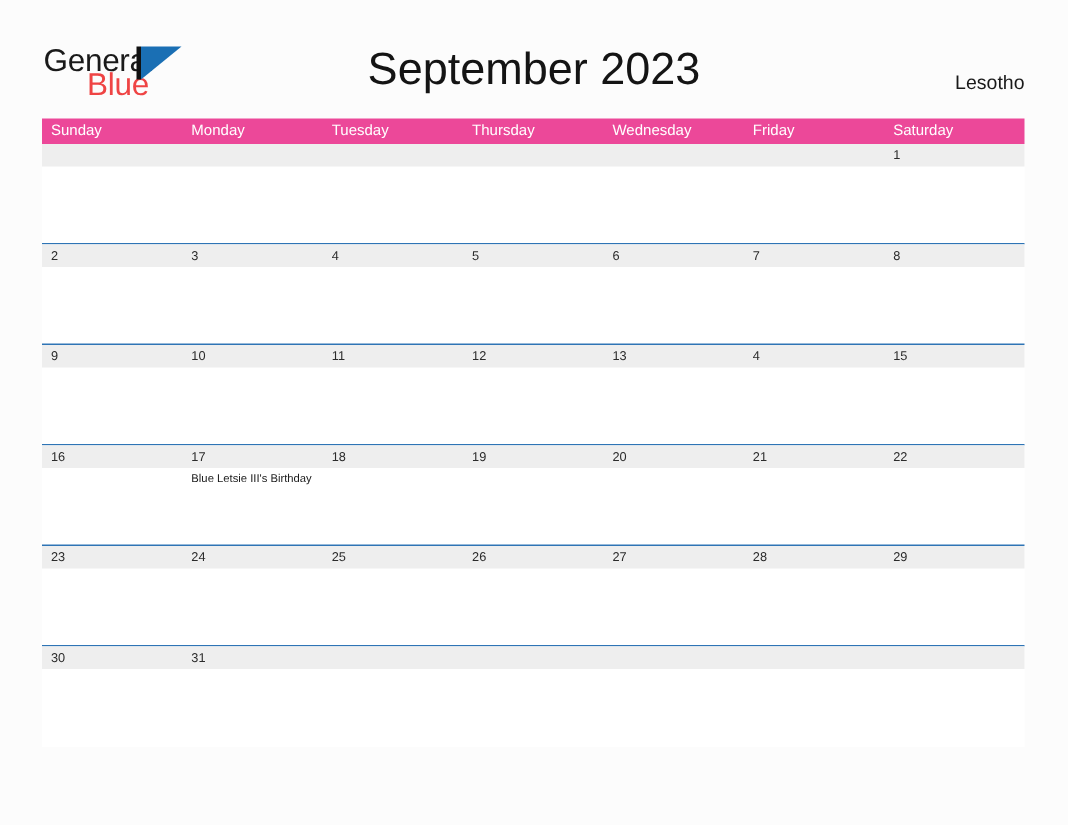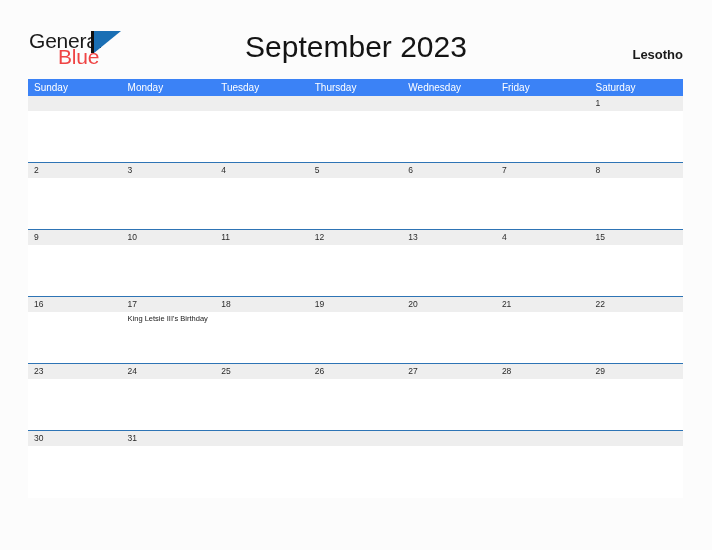--- a/index.html
+++ b/index.html
@@ -85,34 +85,33 @@
     font-family: "Liberation Sans", sans-serif;
   }
 
   .country-label {
     position: absolute;
     right: 29px;
     top: 47px;
     font-size: 13px;
     color: #1a1a1a;
     font-family: "Liberation Sans", sans-serif;
-    font-weight: bold;
   }
 
   
   .calendar {
     position: absolute;
     left: 28px;
     top: 79px;
     width: 655px;
   }
 
   .weekday-header {
     display: flex;
-    background: #3b82f6;
+    background: #ec4899;
     height: 17px;
   }
   .weekday-cell {
     flex: 1 1 0;
     color: #ffffff;
     font-size: 10px;
     line-height: 17px;
     padding-left: 6px;
     box-sizing: border-box;
     white-space: nowrap;
@@ -262,21 +261,21 @@
           <div class="daynum-cell">17</div>
           <div class="daynum-cell">18</div>
           <div class="daynum-cell">19</div>
           <div class="daynum-cell">20</div>
           <div class="daynum-cell">21</div>
           <div class="daynum-cell">22</div>
         </div>
         <div class="event-band">
           <div class="event-cell"></div>
           <div class="event-cell">
-            <span class="event-item">King Letsie III's Birthday</span>
+            <span class="event-item">Blue Letsie III's Birthday</span>
           </div>
           <div class="event-cell"></div>
           <div class="event-cell"></div>
           <div class="event-cell"></div>
           <div class="event-cell"></div>
           <div class="event-cell"></div>
         </div>
       </div>
       <div class="week-row">
         <div class="daynum-band">

